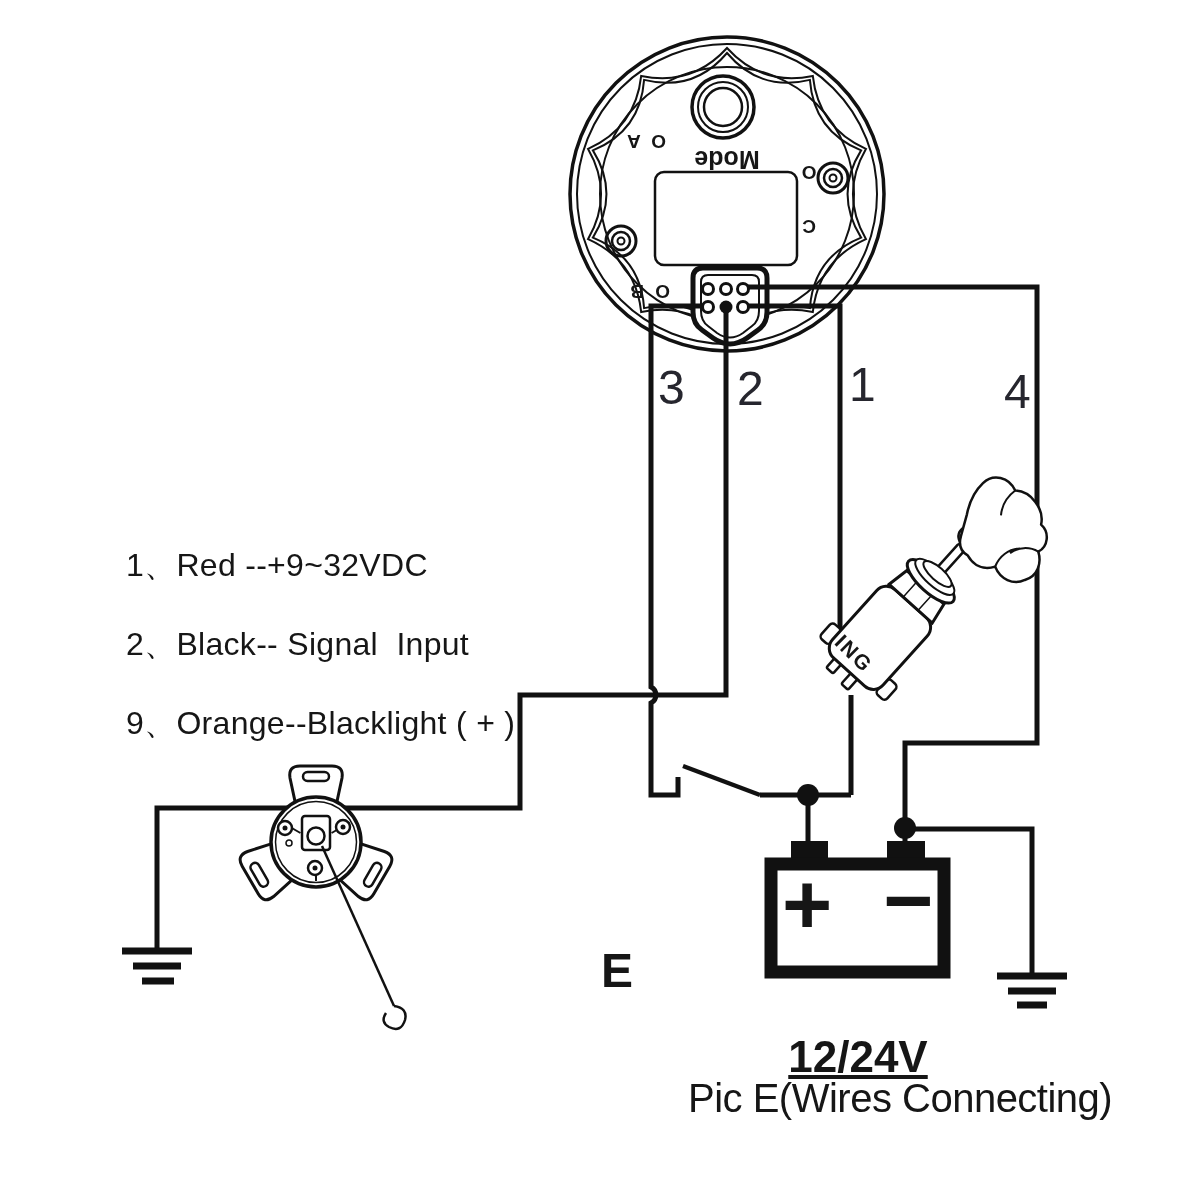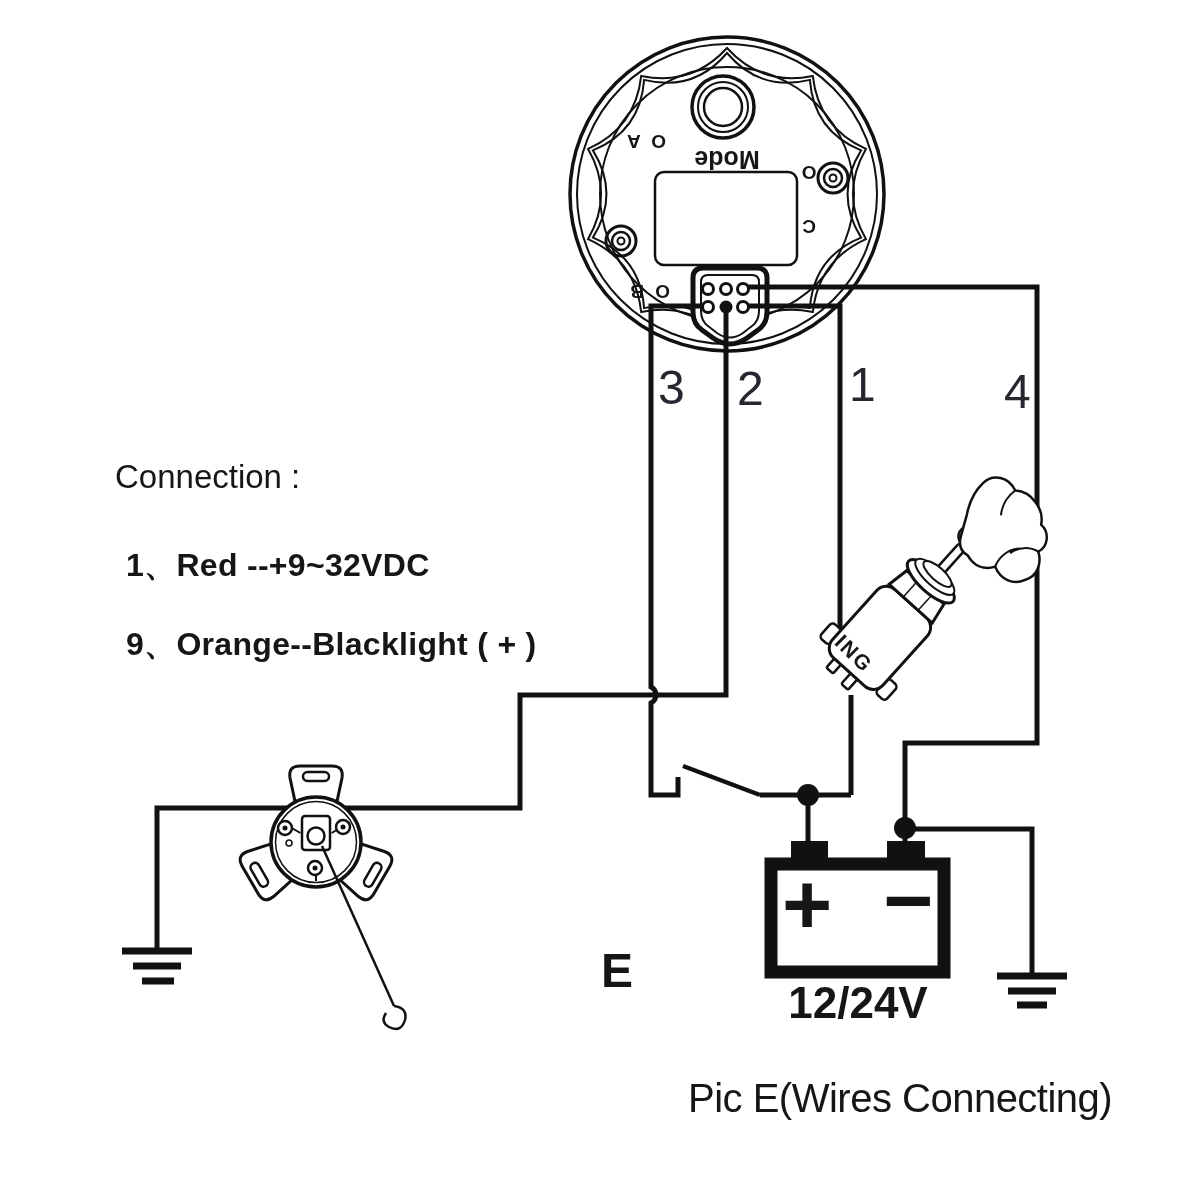--- a/index.html
+++ b/index.html
@@ -137,40 +137,40 @@
     <g fill="#fff" stroke="#111" stroke-width="3">
       <circle cx="708" cy="289" r="5.5"></circle>
       <circle cx="726" cy="289" r="5.5"></circle>
       <circle cx="743" cy="289" r="5.5"></circle>
       <circle cx="708" cy="307" r="5.5"></circle>
       <circle cx="743" cy="307" r="5.5"></circle>
       <circle cx="726" cy="307" r="6.5" fill="#111" stroke="none"></circle>
     </g>
   </svg>
 
-  <div class="abs ink" style="left:115px;top:458px;font-size:33px;">Connection :</div>
-  <div class="abs" style="left:126px;top:508px;font-weight:bold;">
+  <div class="abs" style="left:126px;top:508px;">
     <div class="legend-item ink">1、Red --+9~32VDC</div>
+    <div class="legend-item ink">2、Black-- Signal  Input</div>
     <div class="legend-item ink">9、Orange--Blacklight ( + )</div>
   </div>
 
   <div class="abs wire-num" style="left:658px;top:363px;">3</div>
   <div class="abs wire-num" style="left:737px;top:364px;">2</div>
   <div class="abs wire-num" style="left:849px;top:360px;">1</div>
   <div class="abs wire-num" style="left:1004px;top:367px;">4</div>
 
   <div class="abs rot180 ink" style="left:694px;top:145px;width:66px;text-align:center;font-size:25px;font-weight:bold;">Mode</div>
   <div class="abs rot180 ink" style="left:624px;top:130px;width:42px;text-align:center;font-size:19px;font-weight:bold;letter-spacing:3px;">O A</div>
   <div class="abs rot180 ink" style="left:630px;top:280px;width:40px;text-align:center;font-size:19px;font-weight:bold;letter-spacing:3px;">O B</div>
   <div class="abs rot180" style="left:797px;top:127px;width:24px;text-align:center;font-size:19px;font-weight:bold;line-height:18px;">
     <div class="ink">C</div>
     <div class="ink">O</div>
   </div>
 
   <div class="abs ink" style="left:847px;top:630px;font-size:21px;font-weight:bold;letter-spacing:2px;transform:rotate(45deg);transform-origin:left top;">ING</div>
 
   <div class="abs ink" style="left:770px;top:862px;width:74px;height:84px;line-height:84px;text-align:center;font-size:86px;font-weight:bold;">+</div>
   <div class="abs ink" style="left:872px;top:858px;width:72px;height:84px;line-height:84px;text-align:center;font-size:86px;font-weight:bold;">−</div>
-  <div class="abs ink" style="left:778px;top:978px;width:160px;text-align:center;font-size:44px;font-weight:bold;">12/24V</div>
+  <div class="abs ink" style="left:778px;top:1032px;width:160px;text-align:center;font-size:44px;font-weight:bold;text-decoration:underline;">12/24V</div>
 
   <div class="abs ink" style="left:601px;top:943px;font-size:48px;font-weight:bold;">E</div>
   <div class="abs ink" style="left:688px;top:1076px;font-size:40px;letter-spacing:-0.5px;">Pic E(Wires Connecting)</div>
 </div>
 
 </body></html>

